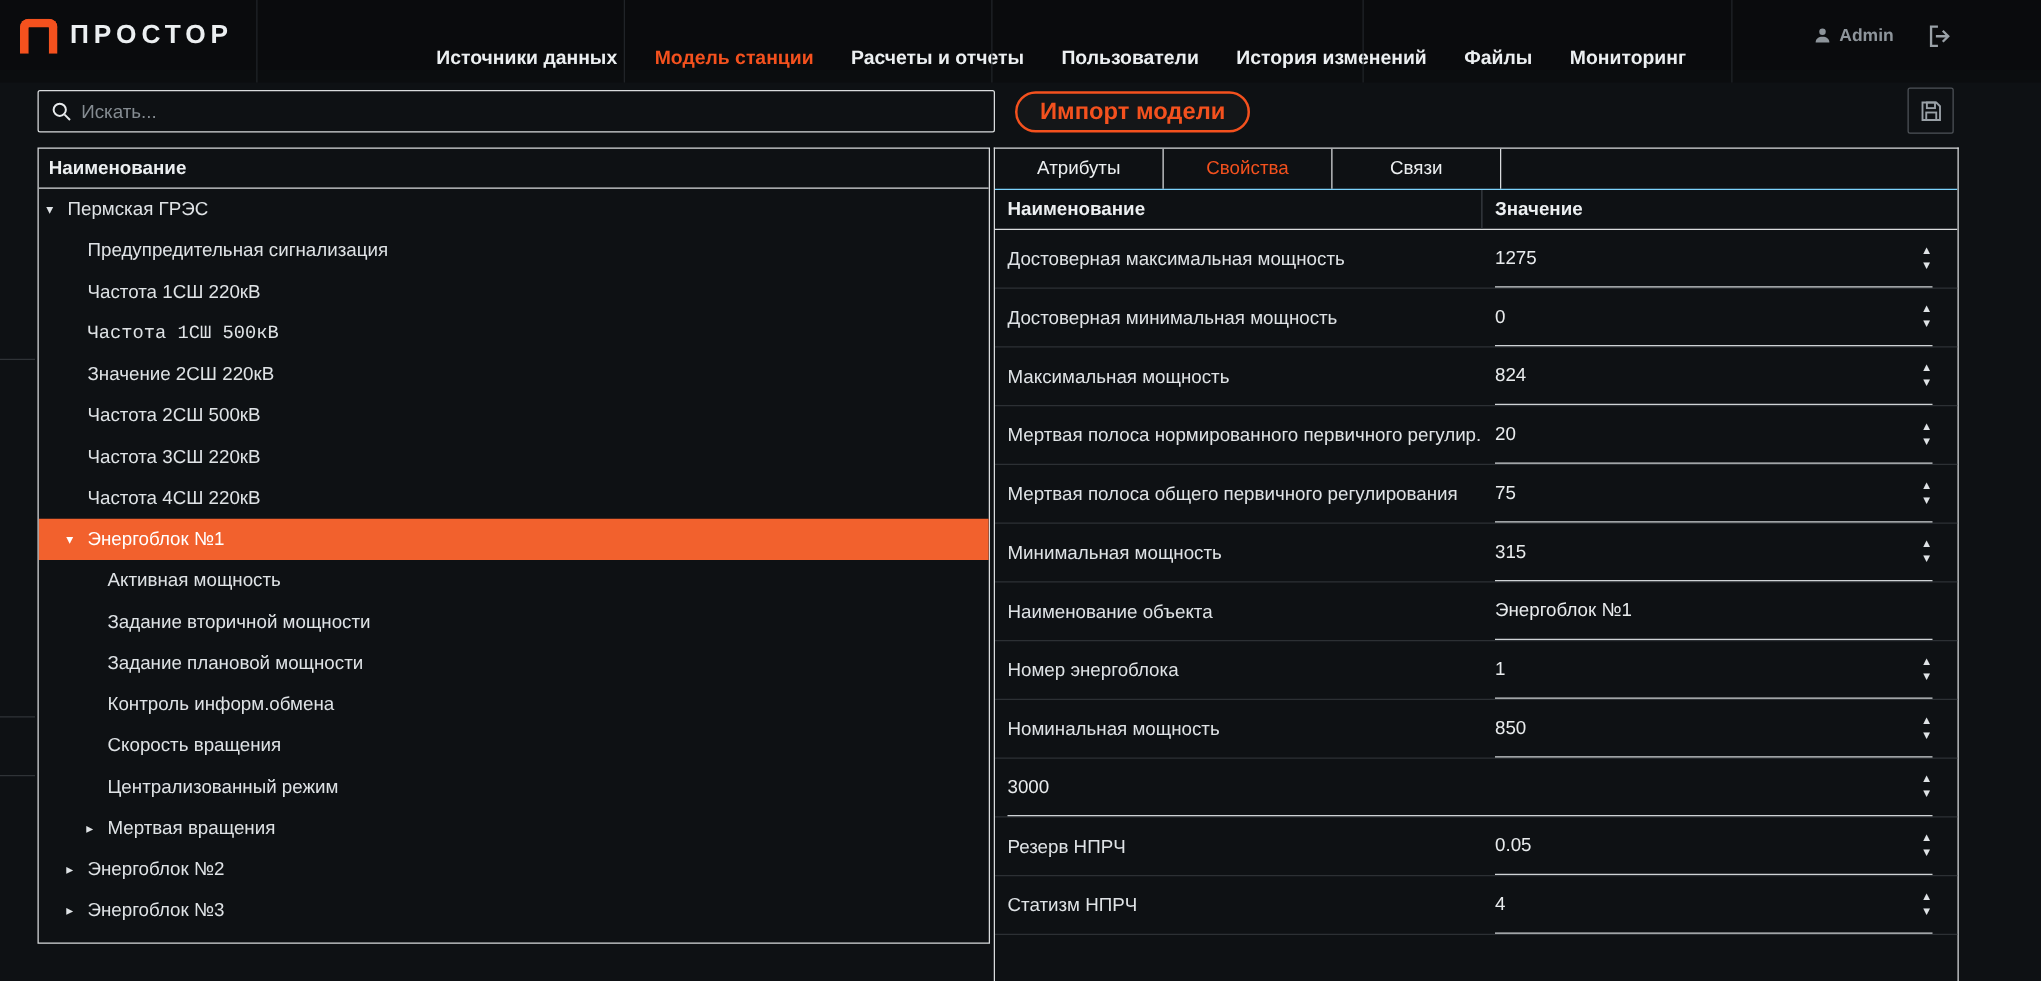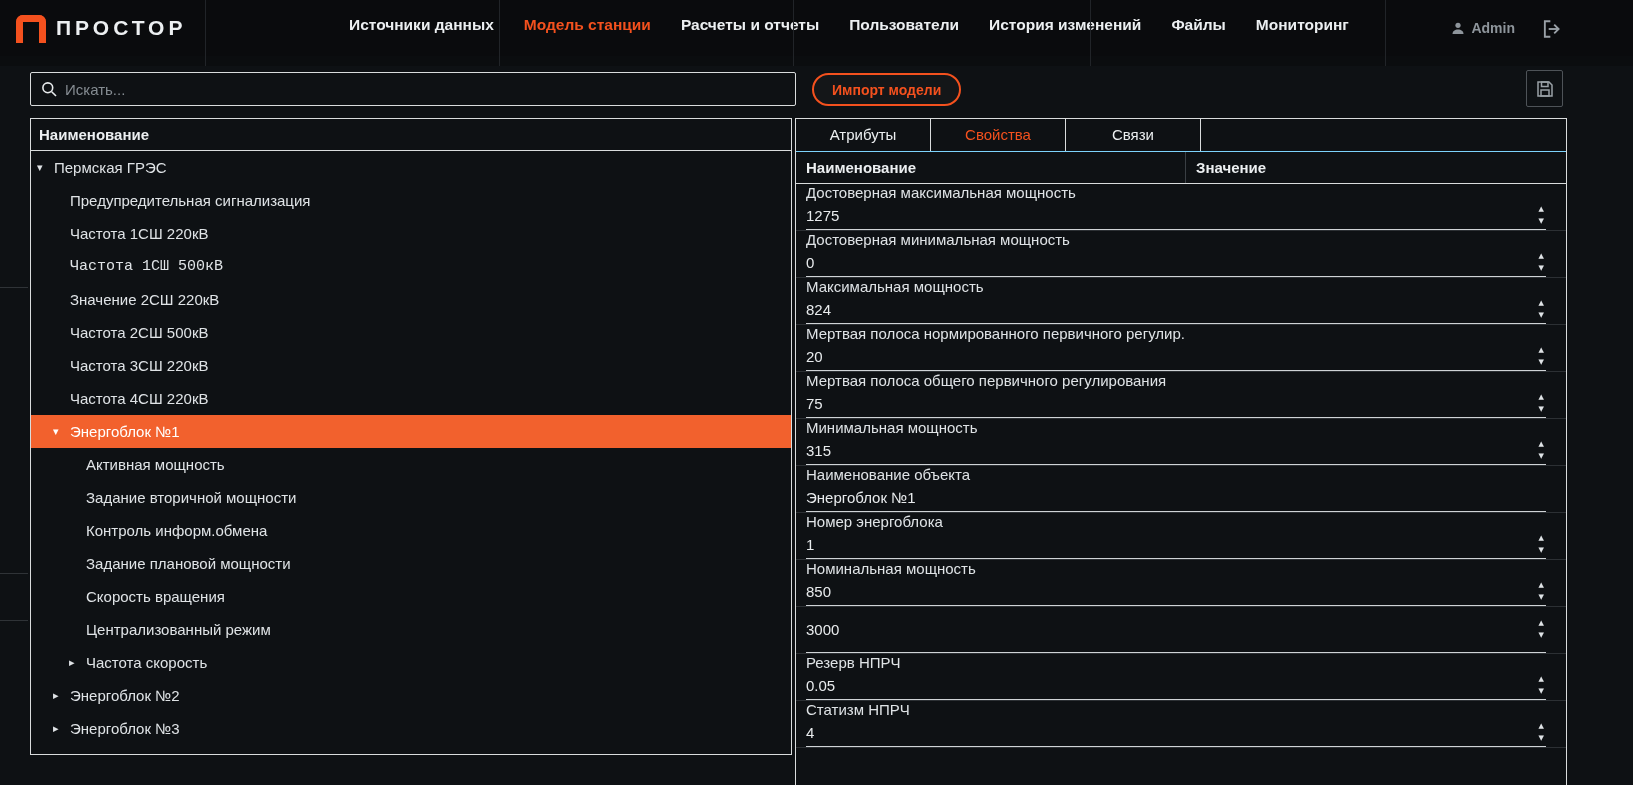--- a/index.html
+++ b/index.html
@@ -11,39 +11,39 @@
   
   .topbar { position:absolute; top:0; left:0; width:1633px; height:56px; background:#0a0b0d; z-index:5; }
   .topbar-band { position:absolute; top:56px; left:0; width:1633px; height:10px; background:#0b0d0f; }
   .hdr-divider { position:absolute; top:0; width:1px; height:66px; background:#212428; z-index:6; }
 
   .logo { position:absolute; left:16px; top:0; height:56px; display:flex; align-items:center; gap:10px; z-index:7; }
   .logo-mark { width:30px; height:28px; border:7px solid var(--accent); border-bottom:none;
                border-radius:7px 7px 0 0; margin-top:2px; }
   .logo-text { font-size:21px; font-weight:bold; letter-spacing:4px; color:#eceff1; }
 
-  .main-nav { position:absolute; left:349px; top:16px; height:56px; display:flex; align-items:flex-start; gap:30px; z-index:7; }
+  .main-nav { position:absolute; left:349px; top:0; height:56px; display:flex; align-items:flex-end; gap:30px; z-index:7; }
   .nav-item { font-size:15.5px; font-weight:bold; color:#eceff1; cursor:pointer; white-space:nowrap; }
   .nav-item.active { color:var(--accent); }
 
   .user-area { position:absolute; right:118px; top:0; height:56px; display:flex; align-items:center; gap:6px; z-index:7; }
   .user-name { font-size:14px; font-weight:bold; color:#8e959b; }
   .logout-btn { position:absolute; right:70px; top:18px; width:22px; height:22px; cursor:pointer; z-index:7; }
 
   
   .search-box { position:absolute; left:30px; top:72px; width:766px; height:34px;
                 border:1px solid #d9dcdd; border-radius:2px; display:flex; align-items:center;
                 padding:0 10px; gap:8px; background:transparent; }
   .search-box input { flex:1; background:transparent; border:none; outline:none;
                       color:#e8ebed; font-size:15px; font-family:"Liberation Sans", sans-serif; }
   .search-box input::placeholder { color:#858c92; }
 
   .import-btn { position:absolute; left:812px; top:73px; height:33px; padding:0 18px;
                 border:2px solid var(--accent); border-radius:17px; background:#141618;
-                color:var(--accent); font-size:14px; font-weight:bold; cursor:pointer;
+                color:var(--accent); font-size:19px; font-weight:bold; cursor:pointer;
                 font-family:"Liberation Sans", sans-serif; }
 
   .save-btn { position:absolute; left:1526px; top:70px; width:37px; height:37px;
               border:1px solid #4e5358; border-radius:2px; background:transparent;
               display:flex; align-items:center; justify-content:center; cursor:pointer; }
 
   
   .tree-panel { position:absolute; left:30px; top:118px; width:762px; height:637px;
                 border:1px solid #d9dcdd; overflow:hidden; }
   .tree-header { height:32px; line-height:31px; padding-left:8px; font-size:15px; font-weight:bold;
@@ -62,21 +62,21 @@
   .tab { width:135px; line-height:32px; text-align:center; font-size:15px; color:#eceff1;
          border-right:1px solid #d9dcdd; cursor:pointer; }
   .tab.active { color:var(--accent); }
 
   .props-header { height:32px; display:flex; align-items:center; border-bottom:1px solid #d9dcdd;
                   font-size:15px; font-weight:bold; color:#eceff1; }
   .ph-name { width:390px; padding-left:10px; border-right:1px solid #3a3f44; height:100%;
              display:flex; align-items:center; }
   .ph-value { padding-left:10px; }
 
-  .prop-row { height:47px; display:flex; align-items:stretch; border-bottom:1px solid #2c3034;flex-direction:column; }
+  .prop-row { height:47px; display:flex; align-items:stretch; border-bottom:1px solid #2c3034; }
   .prop-name { width:390px; padding:0 8px 0 10px; font-size:15px; color:#dfe3e6;
                display:flex; align-items:center; white-space:nowrap; overflow:hidden; }
   .prop-value { flex:1; margin:0 20px 0 10px; border-bottom:1px solid #cfd3d6;
                 display:flex; align-items:center; justify-content:space-between; cursor:text; }
   .value-text { font-size:15px; color:#e8ebed; }
   .spinner { display:flex; flex-direction:column; justify-content:center; gap:5px; margin-right:2px; }
   .spin { font-size:7px; line-height:7px; color:#dfe3e6; cursor:pointer;
           font-family:"DejaVu Sans", sans-serif; }
 
   
@@ -181,37 +181,37 @@
         <div class="tree-row" style="padding-left: 38px;">
           <span class="caret"></span>
           <span>Активная мощность</span>
         </div>
         <div class="tree-row" style="padding-left: 38px;">
           <span class="caret"></span>
           <span>Задание вторичной мощности</span>
         </div>
         <div class="tree-row" style="padding-left: 38px;">
           <span class="caret"></span>
+          <span>Задание плановой мощности</span>
+        </div>
+        <div class="tree-row" style="padding-left: 38px;">
+          <span class="caret"></span>
           <span>Контроль информ.обмена</span>
         </div>
         <div class="tree-row" style="padding-left: 38px;">
           <span class="caret"></span>
-          <span>Задание плановой мощности</span>
-        </div>
-        <div class="tree-row" style="padding-left: 38px;">
-          <span class="caret"></span>
           <span>Скорость вращения</span>
         </div>
         <div class="tree-row" style="padding-left: 38px;">
           <span class="caret"></span>
           <span>Централизованный режим</span>
         </div>
         <div class="tree-row" style="padding-left: 38px;">
           <span class="caret">▸</span>
-          <span>Частота скорость</span>
+          <span>Мертвая вращения</span>
         </div>
         <div class="tree-row" style="padding-left: 22px;">
           <span class="caret">▸</span>
           <span>Энергоблок №2</span>
         </div>
         <div class="tree-row" style="padding-left: 22px;">
           <span class="caret">▸</span>
           <span>Энергоблок №3</span>
         </div>
       </div>

